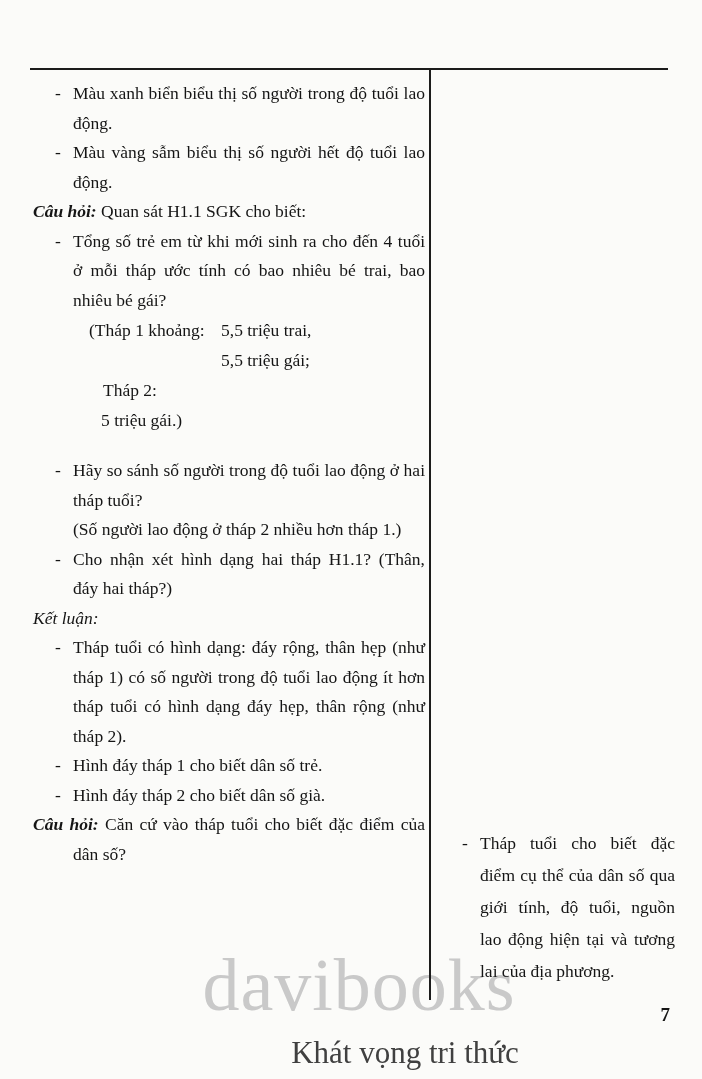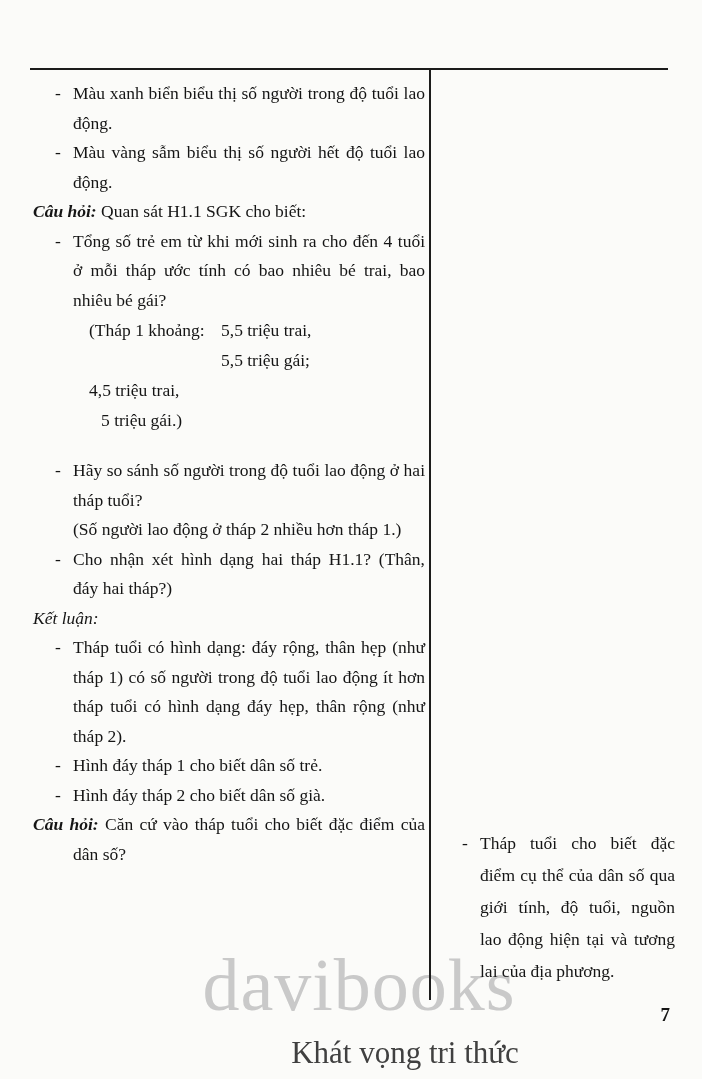--- a/index.html
+++ b/index.html
@@ -111,21 +111,21 @@
 
       <p class="qa"><span class="label">Câu hỏi:</span> <span>Quan sát H1.1 SGK cho biết:</span></p>
 
       <p class="bullet"><span class="marker">-</span><span>Tổng số trẻ em từ khi mới sinh ra cho đến 4 tuổi ở mỗi tháp ước tính có bao nhiêu bé trai, bao nhiêu bé gái?</span></p>
 
       <div class="thap-grid">
         <span class="c1 row1">(Tháp 1 khoảng:</span>
         <span class="c2 row1">5,5 triệu trai,</span>
         <span class="c1 row2"></span>
         <span class="c2 row2">5,5 triệu gái;</span>
-        <span class="c2 row3">4,5 triệu trai,</span>
+        <span class="c1 row3">Tháp 2:</span>
         <span class="c1 row4"></span>
         <span class="c2 row4">5 triệu gái.)</span>
       </div>
 
       <p class="bullet gap-sm"><span class="marker">-</span><span>Hãy so sánh số người trong độ tuổi lao động ở hai tháp tuổi?</span></p>
 
       <p class="note">(Số người lao động ở tháp 2 nhiều hơn tháp 1.)</p>
 
       <p class="bullet"><span class="marker">-</span><span>Cho nhận xét hình dạng hai tháp H1.1? (Thân, đáy hai tháp?)</span></p>
 

